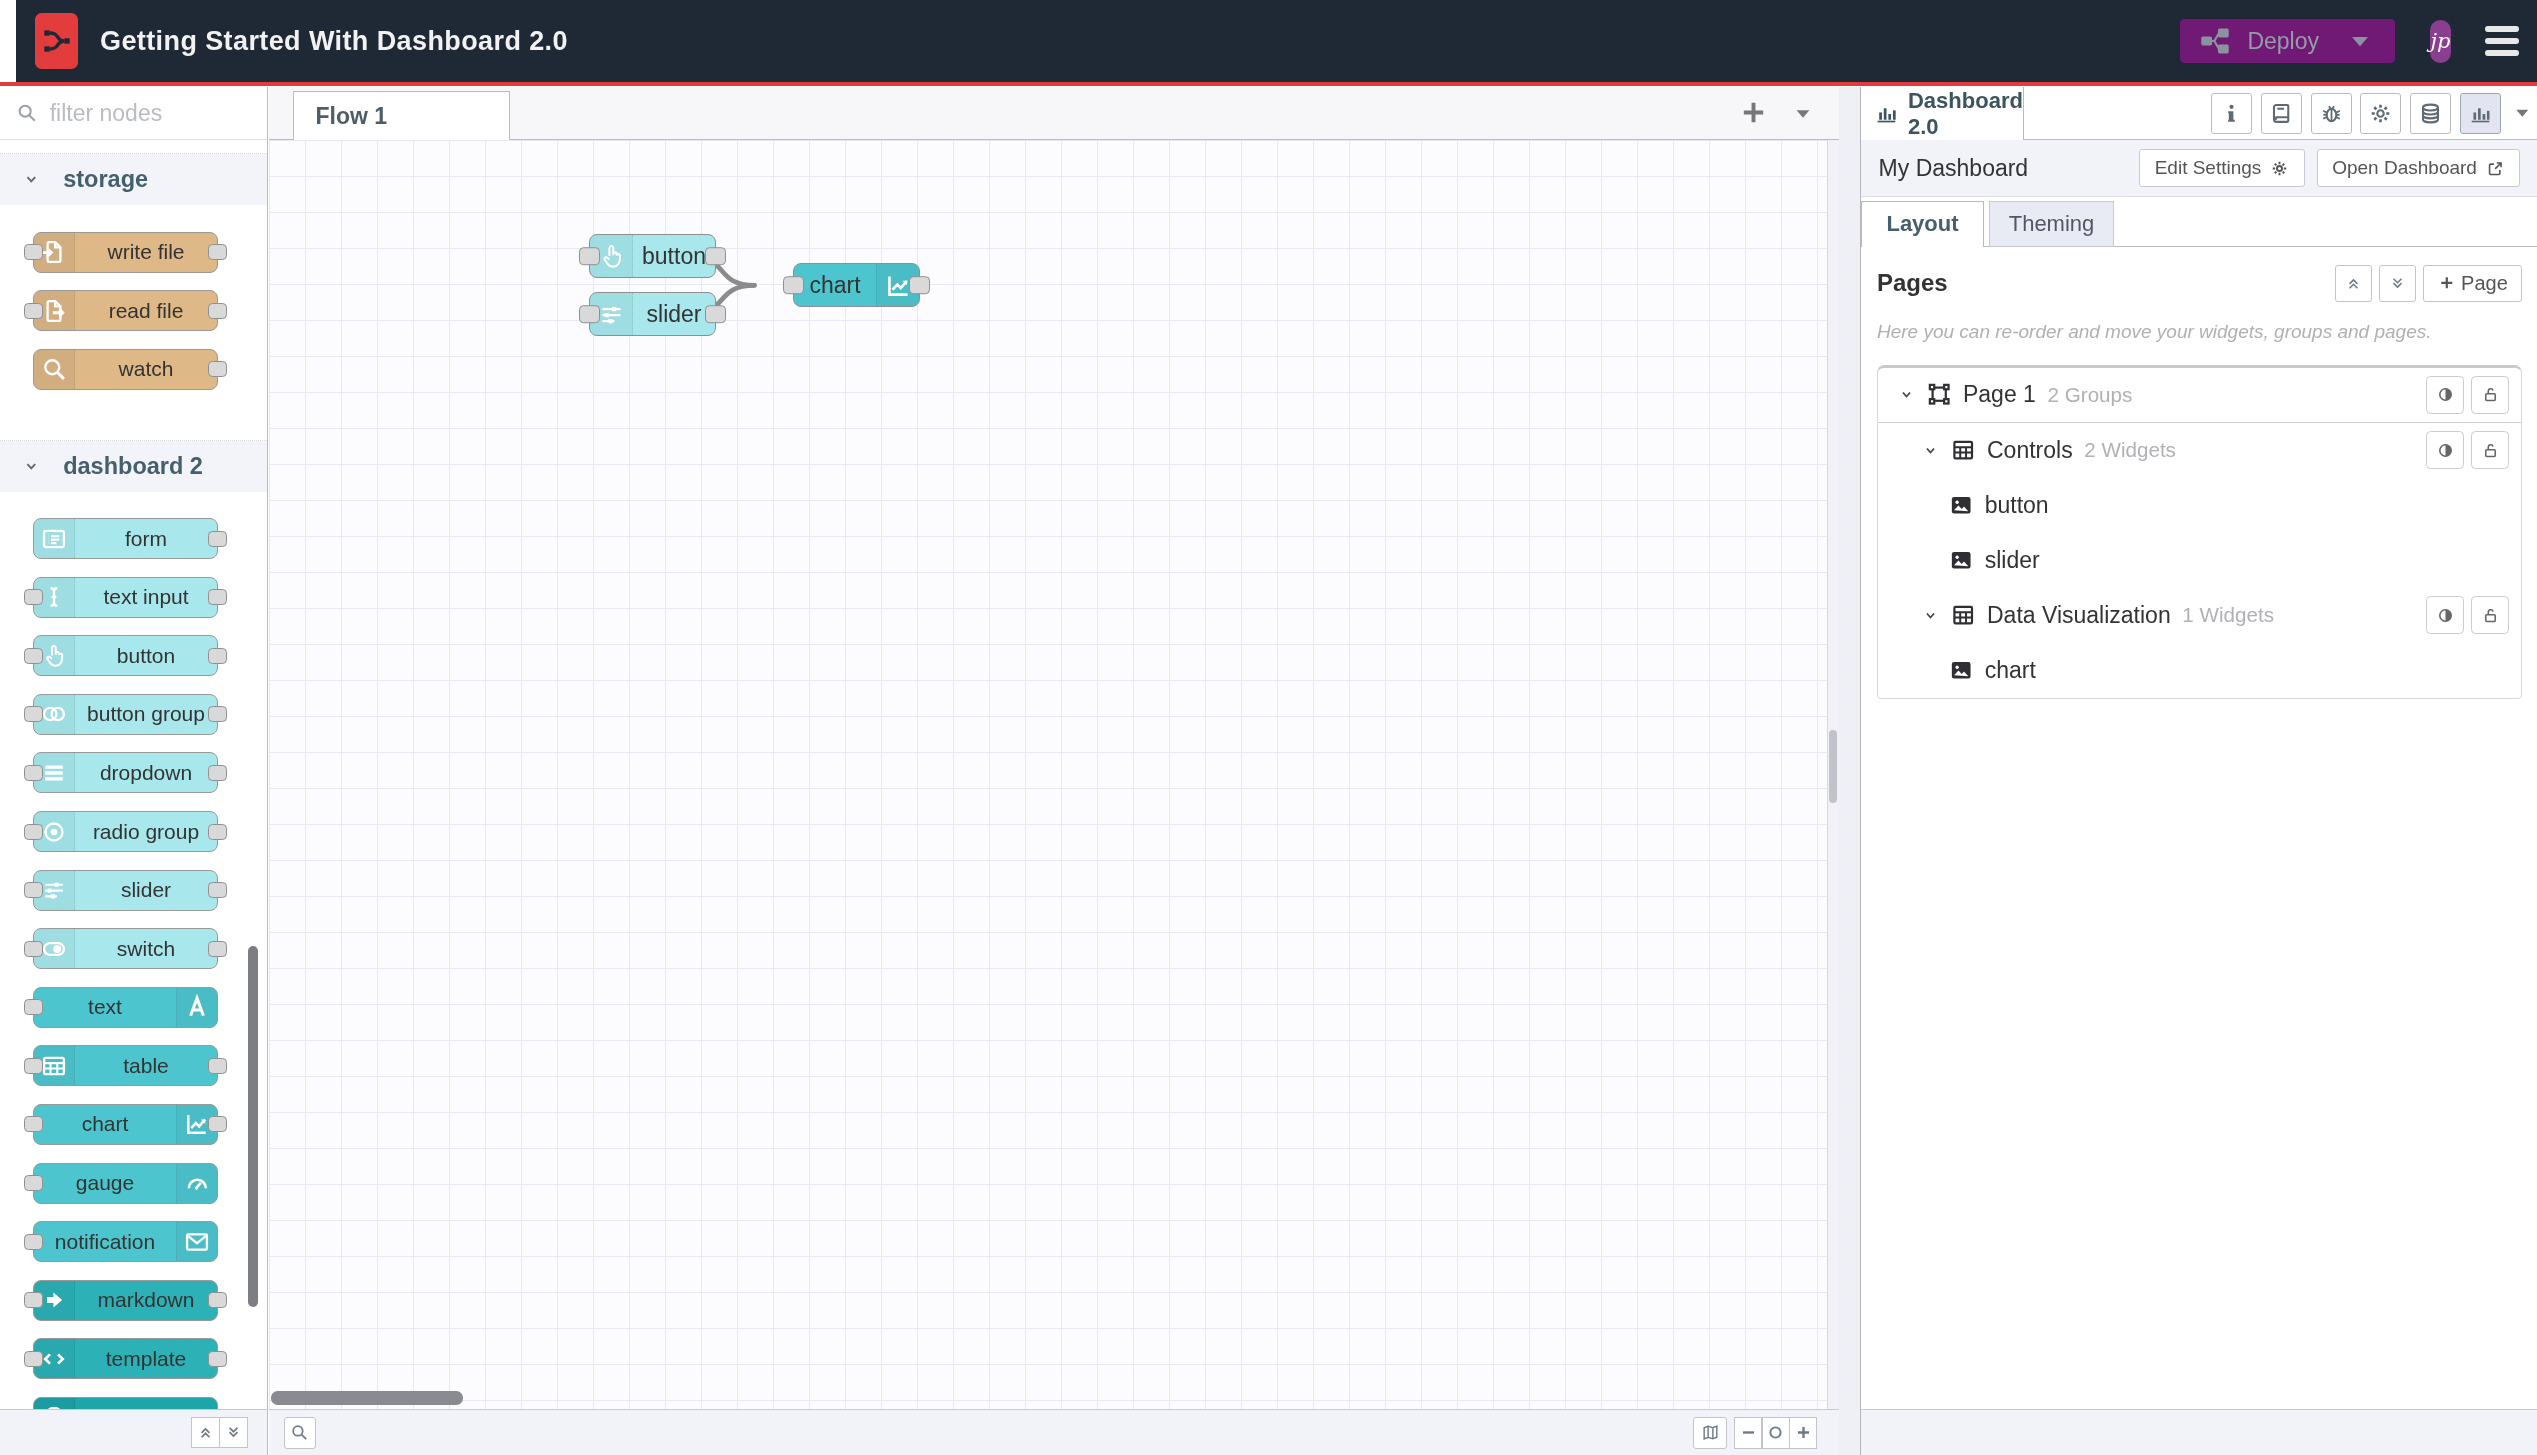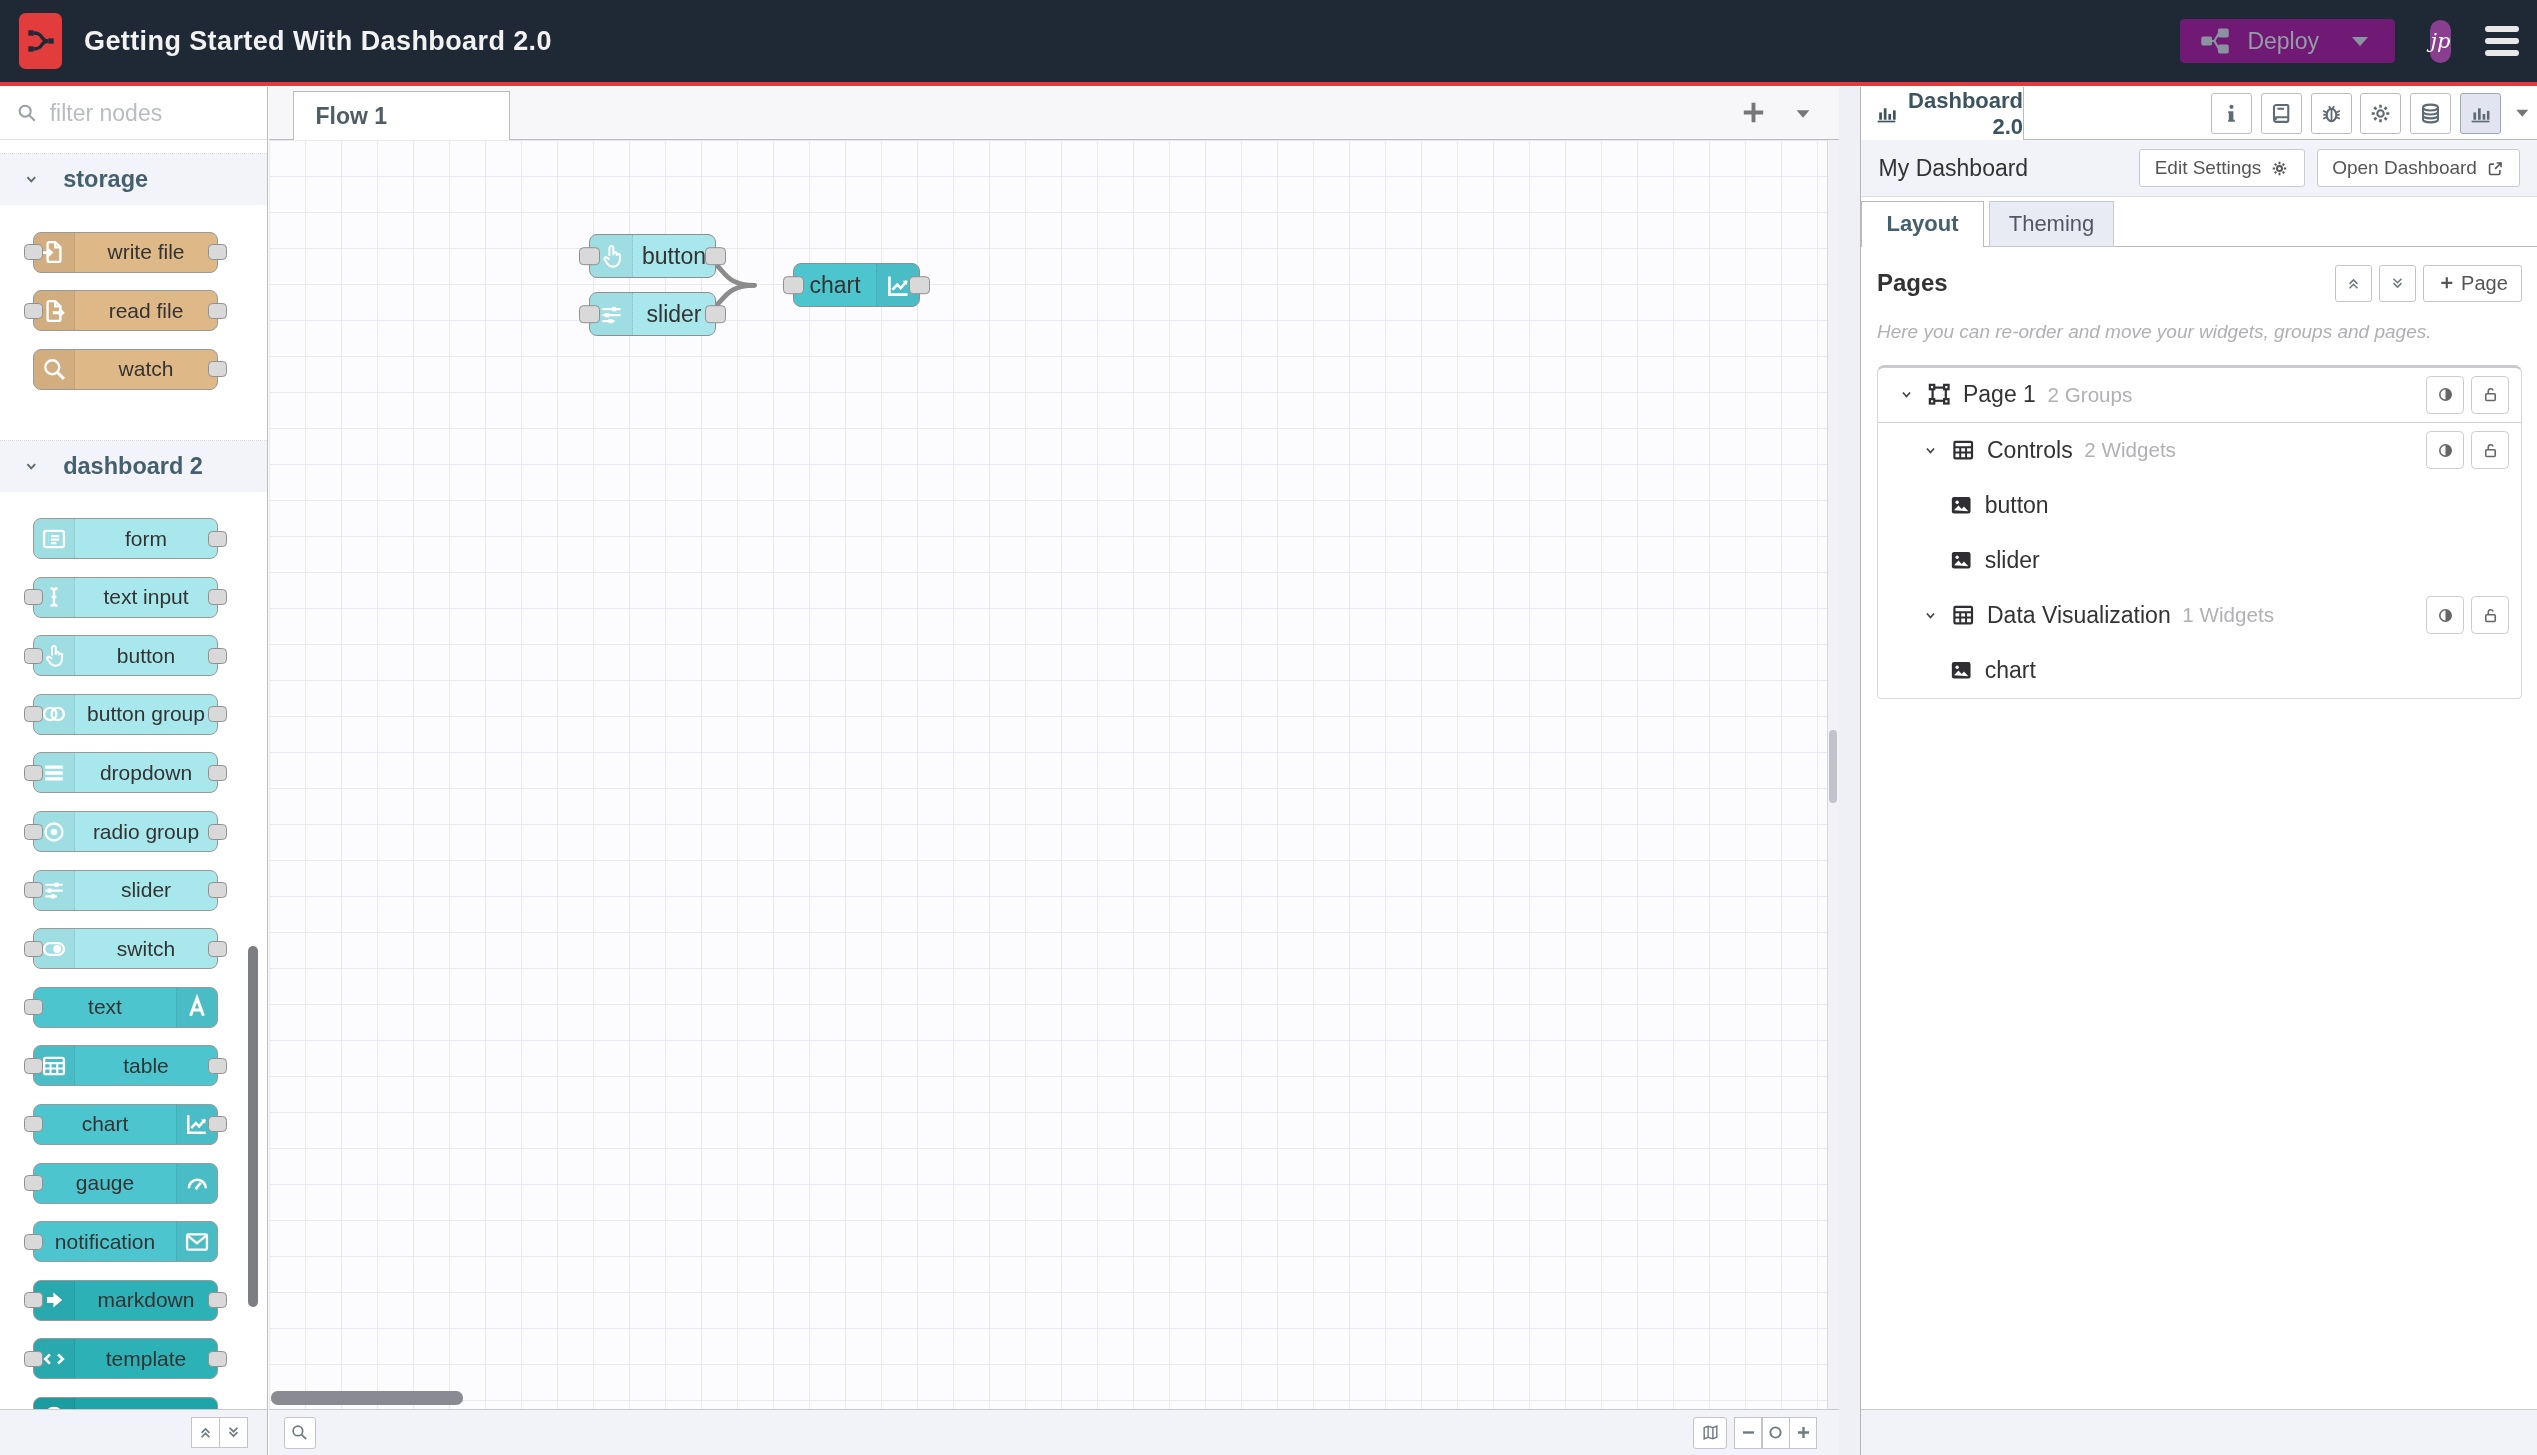--- a/index.html
+++ b/index.html
@@ -1,20 +1,20 @@
 <!DOCTYPE html>
 <html style="font-size:11.7px"><head>
 <meta charset="utf-8">
 <style>
   * { margin:0; padding:0; box-sizing:border-box; }
   html,body { width:2538px; height:1455px; overflow:hidden; font-family:"Liberation Sans", sans-serif; background:#fff; }
   .app { position:relative; width:2538px; height:1455px; }
 
   
-  .header { position:absolute; left:0; top:0; right:0; height:82px; background:#1f2835; display:flex; align-items:center; padding:0 19px; }
+  .header { position:absolute; left:16px; top:0; right:0; height:82px; background:#1f2835; display:flex; align-items:center; padding:0 19px; }
   .logo { width:43px; height:56px; border-radius:6.6px; background:#e23c3c; display:flex; align-items:center; justify-content:center; flex:0 0 auto; }
   .logo svg { width:32px; height:32px; }
   .header-title { color:#f2f2f2; font-size:27px; font-weight:bold; margin-left:22px; letter-spacing:0.4px; }
   .header-spacer { flex:1; }
   .deploy-btn { height:44px; background:#701a75; border-radius:4.4px; display:flex; align-items:center; padding:0 19px; color:#959ca7; font-size:23px; cursor:default; }
   .deploy-btn .icon svg { width:32px; height:32px; }
   .deploy-btn .lbl { margin:0 25px 0 16px; }
   .avatar { width:21px; height:43px; margin-left:35px; border-radius:17px; background:#8a3e8f; color:#fff; display:flex; align-items:center; justify-content:center; font-family:"DejaVu Serif", serif; font-style:italic; font-size:21px; }
   .menu-btn { margin-left:34px; display:flex; flex-direction:column; gap:5.9px; cursor:pointer; }
   .menu-btn i { display:block; width:34px; height:5.9px; border-radius:2.9px; background:#e8e8e8; }
@@ -85,21 +85,21 @@
   .cv-node .port-left { left:-11px; } .cv-node .port-right { right:-11px; }
   .canvas-vtrack { position:absolute; right:0; top:0; bottom:0; width:11.7px; background:#f1f1f7; border-left:0.7px solid #d8d8e0; }
   .canvas-vthumb { position:absolute; right:2.2px; width:8px; height:73px; border-radius:3.7px; background:#c2c2cb; }
   .canvas-hthumb { position:absolute; left:1.5px; bottom:4.4px; width:192px; height:13.2px; border-radius:6.6px; background:#8a8a93; }
 
   .wfooter { position:absolute; left:0; right:0; bottom:0; height:46px; background:#f2f3f8; border-top:0.7px solid #c9c9d1; display:flex; align-items:center; padding:0 22px 0 14.7px; }
   .wfooter .right { margin-left:auto; display:flex; gap:7.3px; }
 
   
   .stabs { position:absolute; left:0; top:0; right:0; height:53px; background:#fff; border-bottom:0.7px solid #bbb; }
-  .sidebar-tab { position:absolute; left:0; top:0; width:163px; height:53px; background:#fff; border-right:0.7px solid #bbb; display:flex; align-items:center; padding-left:13.2px; color:#3c5460; cursor:pointer;text-align:right; }
+  .sidebar-tab { position:absolute; left:0; top:0; width:163px; height:53px; background:#fff; border-right:0.7px solid #bbb; display:flex; align-items:center; padding-left:13.2px; color:#3c5460; cursor:pointer; }
   .sidebar-tab .icon { color:#3c5460; } .sidebar-tab .icon svg { width:25px; height:25px; }
   .sidebar-tab .lbl { font-size:22px; font-weight:bold; margin-left:8.8px; }
   .stoolbar { position:absolute; right:37px; top:5.9px; display:flex; gap:8.8px; }
   .tool-btn { width:41px; height:41px; background:#fff; border:0.7px solid #bbb; border-radius:2.9px; display:flex; align-items:center; justify-content:center; color:#5f6b74; cursor:pointer; }
   .tool-btn svg { width:25px; height:25px; }
   .tool-btn.active { background:#e2e5f1; border-color:#9aa; }
   .stoolbar-caret { position:absolute; right:5.9px; top:16px; color:#777; cursor:pointer; } .stoolbar-caret svg { width:20.6px; height:20.6px; }
 
   .sdash { position:absolute; left:0; top:53px; right:0; height:57px; background:#f2f3f8; border-bottom:0.7px solid #ddd; display:flex; align-items:center; padding:0 17.6px; }
   .sdash .title { font-size:23px; color:#333; }

